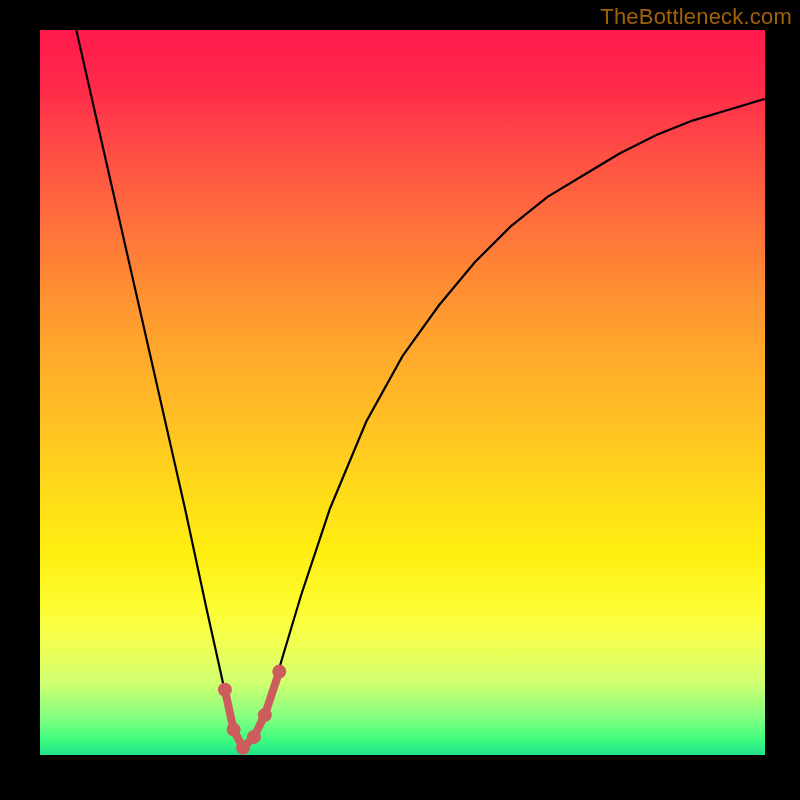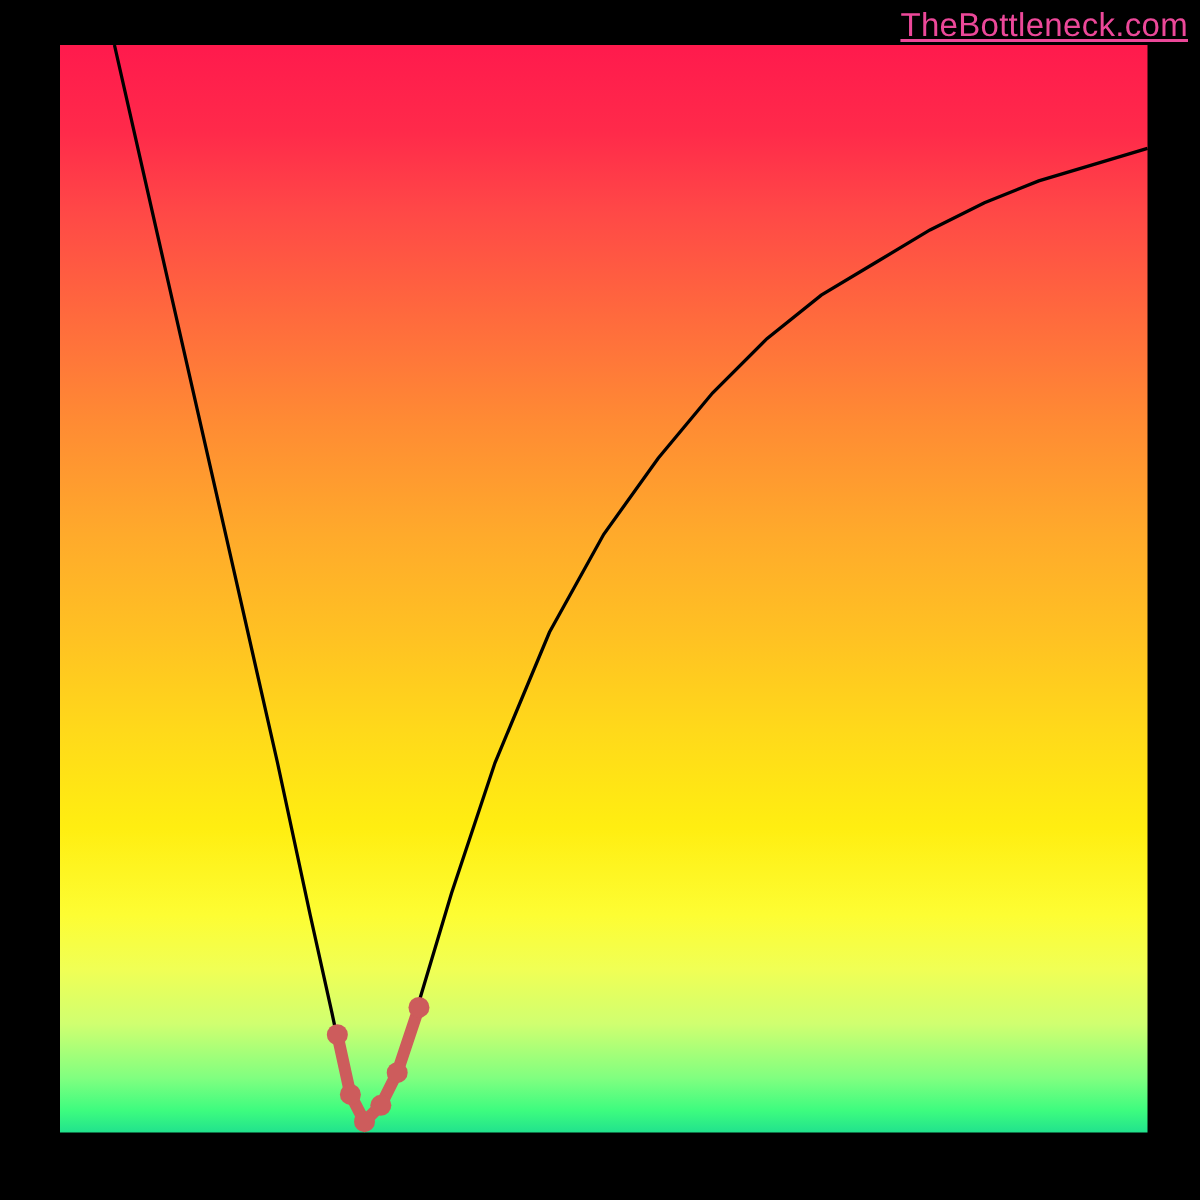--- a/index.html
+++ b/index.html
@@ -41,24 +41,23 @@
       #3dfc7f 98%,
       #21e28d 100%
     );
   }
   .watermark {
     position: absolute;
     top: 4px;
     right: 8px;
     font-size: 22px;
     font-weight: 500;
-    color: #ec4899;
+    color: #a16207;
     letter-spacing: 0.2px;
     user-select: none;
-    text-decoration: underline;
   }
   svg {
     position: absolute;
     left: 0;
     top: 0;
     width: 725px;
     height: 725px;
     overflow: visible;
   }
   .curve {

